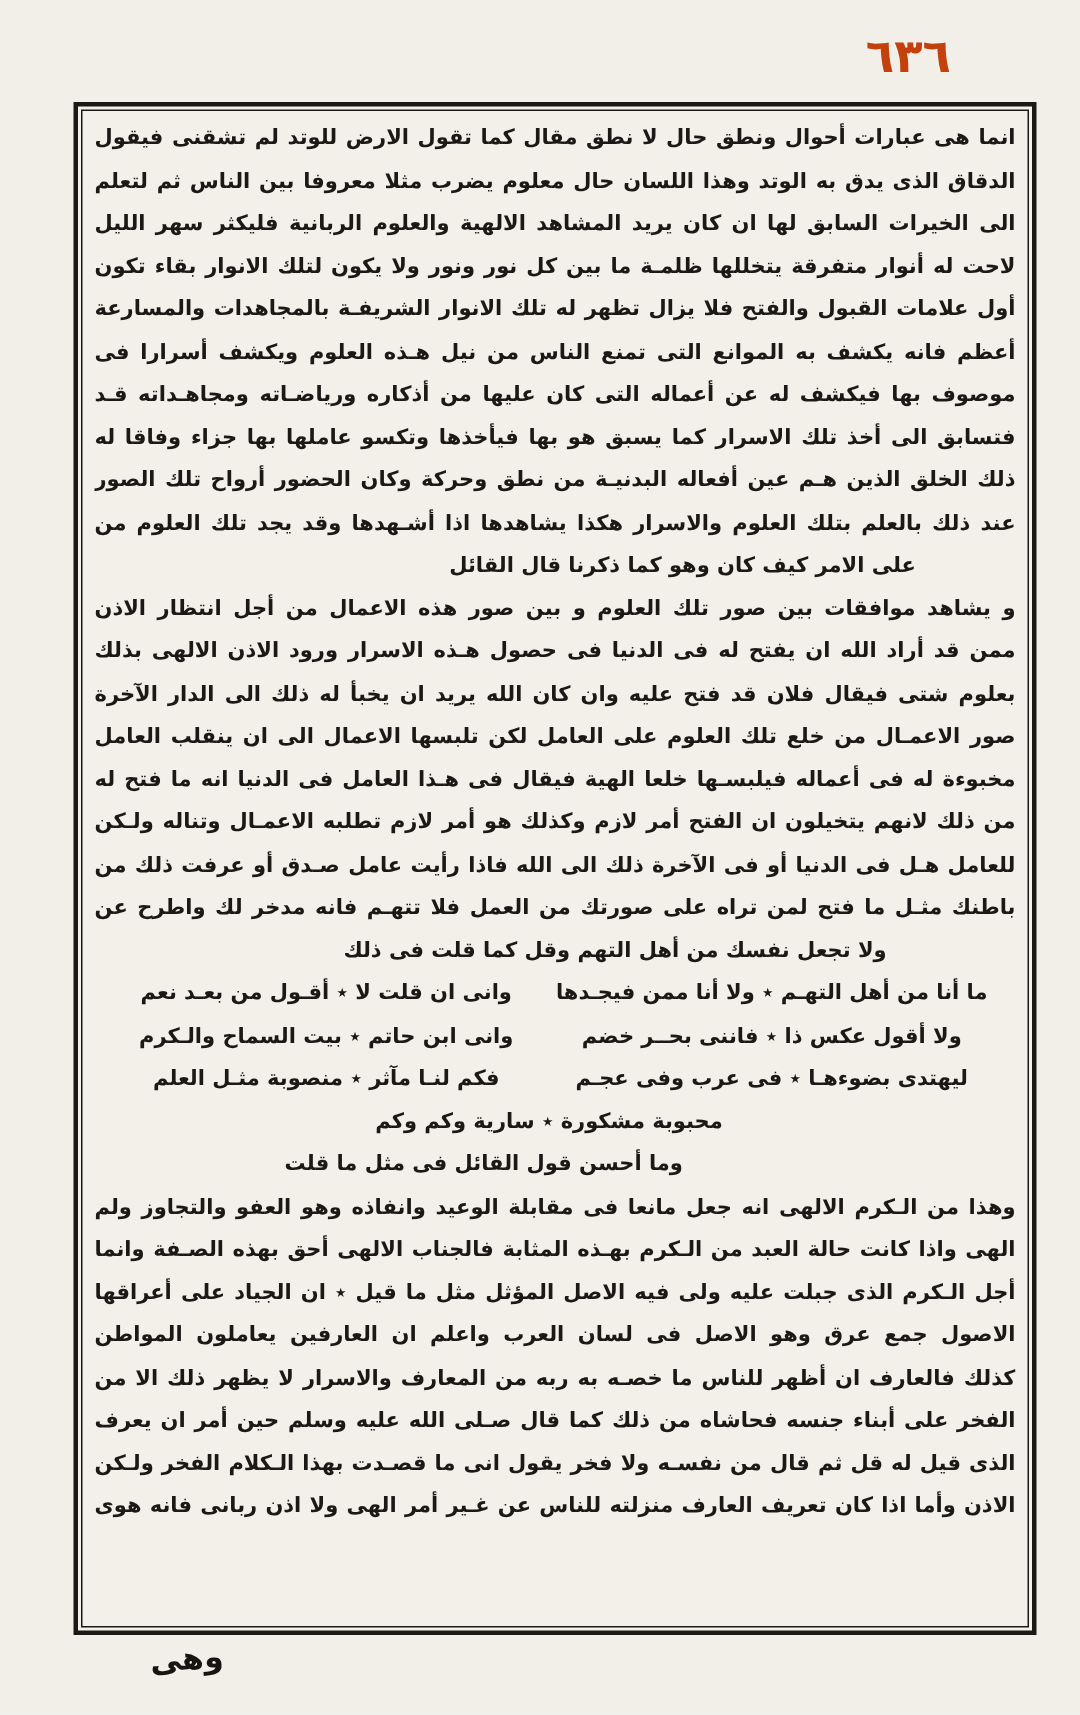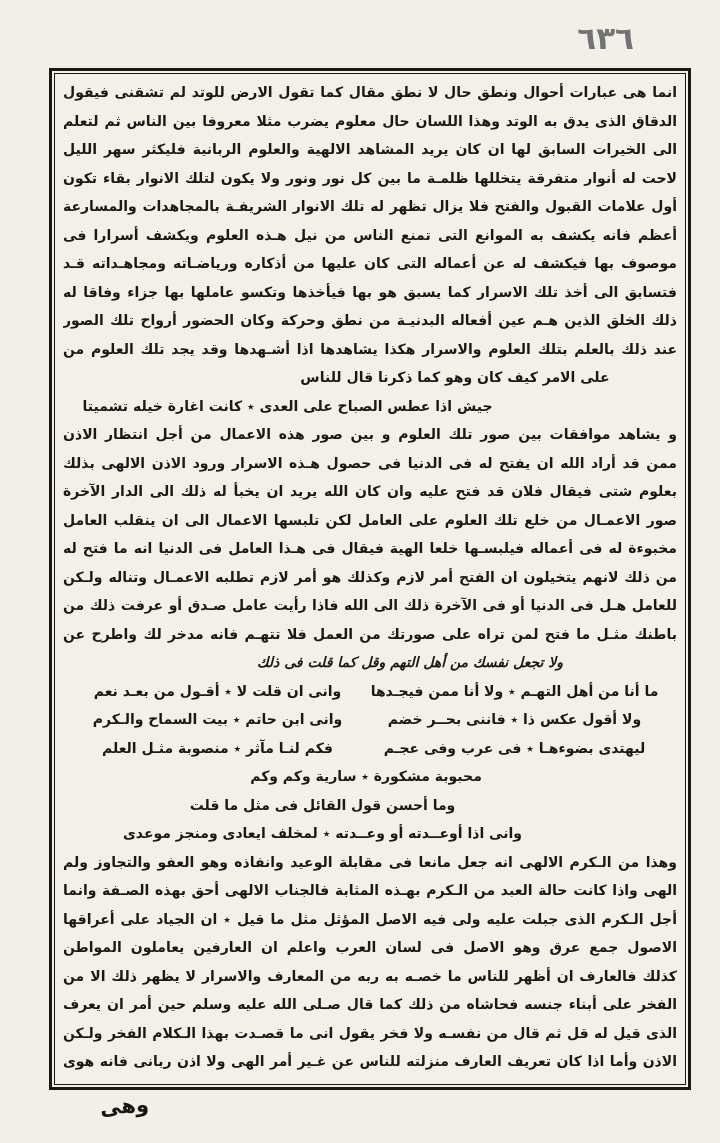--- a/index.html
+++ b/index.html
@@ -4,21 +4,21 @@
 <style>
   html,body{margin:0;padding:0;}
   body{
     width:720px;height:1143px;position:relative;overflow:hidden;
     background:#f2efe9;
     font-family:"DejaVu Sans",sans-serif;
     color:#1b1816;
   }
   .page-number{
     position:absolute;top:20px;right:86px;
-    font-size:31px;font-weight:bold;color:#737373;
+    font-size:31px;font-weight:bold;color:#c2410c;
     direction:rtl;letter-spacing:1px;
   }
   .frame-outer{
     position:absolute;left:49px;top:68px;width:642px;height:1022px;
     border:3px solid #1c1815;box-sizing:border-box;background:#f3f0ea;
   }
   .frame-inner{
     position:absolute;left:2px;top:2px;right:2px;bottom:2px;
     border:1.5px solid #1c1815;box-sizing:border-box;
   }
@@ -29,21 +29,21 @@
   }
   .prose-line{
     text-align:justify;text-align-last:justify;
     height:28.5px;overflow:hidden;
   }
   .special-line{
     text-align:center;text-align-last:center;
     height:28.5px;overflow:hidden;
   }
   .pos-shift-right{margin-left:170px;}
-  .pos-shift-right-sm{margin-left:80px;font-style:italic;}
+  .pos-shift-right-sm{margin-left:80px;}
   .pos-shift-left{margin-right:165px;}
   .pos-shift-left-sm{margin-right:95px;}
   .poem-row{
     display:flex;direction:rtl;height:28.5px;overflow:hidden;
     padding:0 14px 0 6px;box-sizing:border-box;
   }
   .poem-cell{
     flex:1 1 50%;text-align:left;text-align-last:center;white-space:nowrap;
     overflow:hidden;
   }
@@ -64,22 +64,21 @@
         <div class="prose-line">انما هى عبارات أحوال ونطق حال لا نطق مقال كما تقول الارض للوتد لم تشقنى فيقول لها الوتد سل من يدقنى يعنى</div>
         <div class="prose-line">الدقاق الذى يدق به الوتد وهذا اللسان حال معلوم يضرب مثلا معروفا بين الناس ثم لتعلم بعد ان بينت لك هذا ان المسارع</div>
         <div class="prose-line">الى الخيرات السابق لها ان كان يريد المشاهد الالهية والعلوم الربانية فليكثر سهر الليل وليكثر فيه الجمعية دائما فان</div>
         <div class="prose-line">لاحت له أنوار متفرقة يتخللها ظلمـة ما بين كل نور ونور ولا يكون لتلك الانوار بقاء تكون سريعـة الذهاب فتلك</div>
         <div class="prose-line">أول علامات القبول والفتح فلا يزال تظهر له تلك الانوار الشريفـة بالمجاهدات والمسارعة فيها واليها الى ان يطلع له نور</div>
         <div class="prose-line">أعظم فانه يكشف به الموانع التى تمنع الناس من نيل هـذه العلوم ويكشف أسرارا فى مقاماتها ليس فيه منها شئ ولا هو</div>
         <div class="prose-line">موصوف بها فيكشف له عن أعماله التى كان عليها من أذكاره ورياضـاته ومجاهـداته قـد أنشأها الله خلقا روحانيا</div>
         <div class="prose-line">فتسابق الى أخذ تلك الاسرار كما يسبق هو بها فيأخذها وتكسو عاملها بها جزاء وفاقا له حيث كان سببا لوجود أعيان</div>
         <div class="prose-line">ذلك الخلق الذين هـم عين أفعاله البدنيـة من نطق وحركة وكان الحضور أرواح تلك الصور العملية فيتصف العامل</div>
         <div class="prose-line">عند ذلك بالعلم بتلك العلوم والاسرار هكذا يشاهدها اذا أشـهدها وقد يجد تلك العلوم من خلف حجاب الغيب ولا يطلع</div>
-        <div class="special-line pos-shift-right">على الامر كيف كان وهو كما ذكرنا قال للناس</div>
-        <div class="special-line pos-shift-left">جيش اذا عطس الصباح على العدى ٭ كانت اغارة خيله تشميتا</div>
+        <div class="special-line pos-shift-right">على الامر كيف كان وهو كما ذكرنا قال القائل</div>
         <div class="prose-line">و يشاهد موافقات بين صور تلك العلوم و بين صور هذه الاعمال من أجل انتظار الاذن الالهى فى ذلك فان كان العامل</div>
         <div class="prose-line">ممن قد أراد الله ان يفتح له فى الدنيا فى حصول هـذه الاسرار ورود الاذن الالهى بذلك ففتح على هـذا العامل فى باطنه</div>
         <div class="prose-line">بعلوم شتى فيقال فلان قد فتح عليه وان كان الله يريد ان يخبأ له ذلك الى الدار الآخرة لمصلحة يراه له فى منع ذلك لم يمكن</div>
         <div class="prose-line">صور الاعمـال من خلع تلك العلوم على العامل لكن تلبسها الاعمال الى ان ينقلب العامل الى الدار الآخرة فيجـدها</div>
         <div class="prose-line">مخبوءة له فى أعماله فيلبسـها خلعا الهية فيقال فى هـذا العامل فى الدنيا انه ما فتح له مع كثرة عمله و يتعجب المتعجبون</div>
         <div class="prose-line">من ذلك لانهم يتخيلون ان الفتح أمر لازم وكذلك هو أمر لازم تطلبه الاعمـال وتناله ولـكن متى يكون ذلك صـفة</div>
         <div class="prose-line">للعامل هـل فى الدنيا أو فى الآخرة ذلك الى الله فاذا رأيت عامل صـدق أو عرفت ذلك من نفسـك ولم تر يفتح لك فى</div>
         <div class="prose-line">باطنك مثـل ما فتح لمن تراه على صورتك من العمل فلا تتهـم فانه مدخر لك واطرح عن نفسك التهمة فى ذلك فلا تتهم</div>
         <div class="special-line pos-shift-right-sm">ولا تجعل نفسك من أهل التهم وقل كما قلت فى ذلك</div>
         <div class="poem-row">
@@ -91,21 +90,20 @@
           <span class="poem-cell">وانى ابن حاتم ٭ بيت السماح والـكرم</span>
         </div>
         <div class="poem-row">
           <span class="poem-cell">ليهتدى بضوءهـا ٭ فى عرب وفى عجـم</span>
           <span class="poem-cell">فكم لنـا مآثر ٭ منصوبة مثـل العلم</span>
         </div>
         <div class="poem-row">
           <span class="poem-cell">محبوبة مشكورة ٭ سارية وكم وكم</span>
         </div>
         <div class="special-line pos-shift-left-sm">وما أحسن قول القائل فى مثل ما قلت</div>
-        <div class="special-line pos-shift-left-sm">وانى اذا أوعــدته أو وعــدته ٭ لمخلف ايعادى ومنجز موعدى</div>
         <div class="prose-line">وهذا من الـكرم الالهى انه جعل مانعا فى مقابلة الوعيد وانفاذه وهو العفو والتجاوز ولم يجعـل للوعد بالخير مانعا من اسم</div>
         <div class="prose-line">الهى واذا كانت حالة العبد من الـكرم بهـذه المثابة فالجناب الالهى أحق بهذه الصـفة وانما نبهت على انى ابن حاتم من</div>
         <div class="prose-line">أجل الـكرم الذى جبلت عليه ولى فيه الاصل المؤثل مثل ما قيل ٭ ان الجياد على أعراقها تجرى ٭ والاعراق هى</div>
         <div class="prose-line">الاصول جمع عرق وهو الاصل فى لسان العرب واعلم ان العارفين يعاملون المواطن بحسب ما تقتضيه وغير العارفين ليس</div>
         <div class="prose-line">كذلك فالعارف ان أظهر للناس ما خصـه به ربه من المعارف والاسرار لا يظهر ذلك الا من أجـل ربه لا على طريق</div>
         <div class="prose-line">الفخر على أبناء جنسه فحاشاه من ذلك كما قال صـلى الله عليه وسلم حين أمر ان يعرف الناس بمنزلته أنا سـيد ولد آدم هذا</div>
         <div class="prose-line">الذى قيل له قل ثم قال من نفسـه ولا فخر يقول انى ما قصـدت بهذا الـكلام الفخر ولـكن عرفتـكم بالمقام الالهى عن</div>
         <div class="prose-line">الاذن وأما اذا كان تعريف العارف منزلته للناس عن غـير أمر الهى ولا اذن ربانى فانه هوى نفس بتأويل ظهر له</div>
       </div>
   </div>

